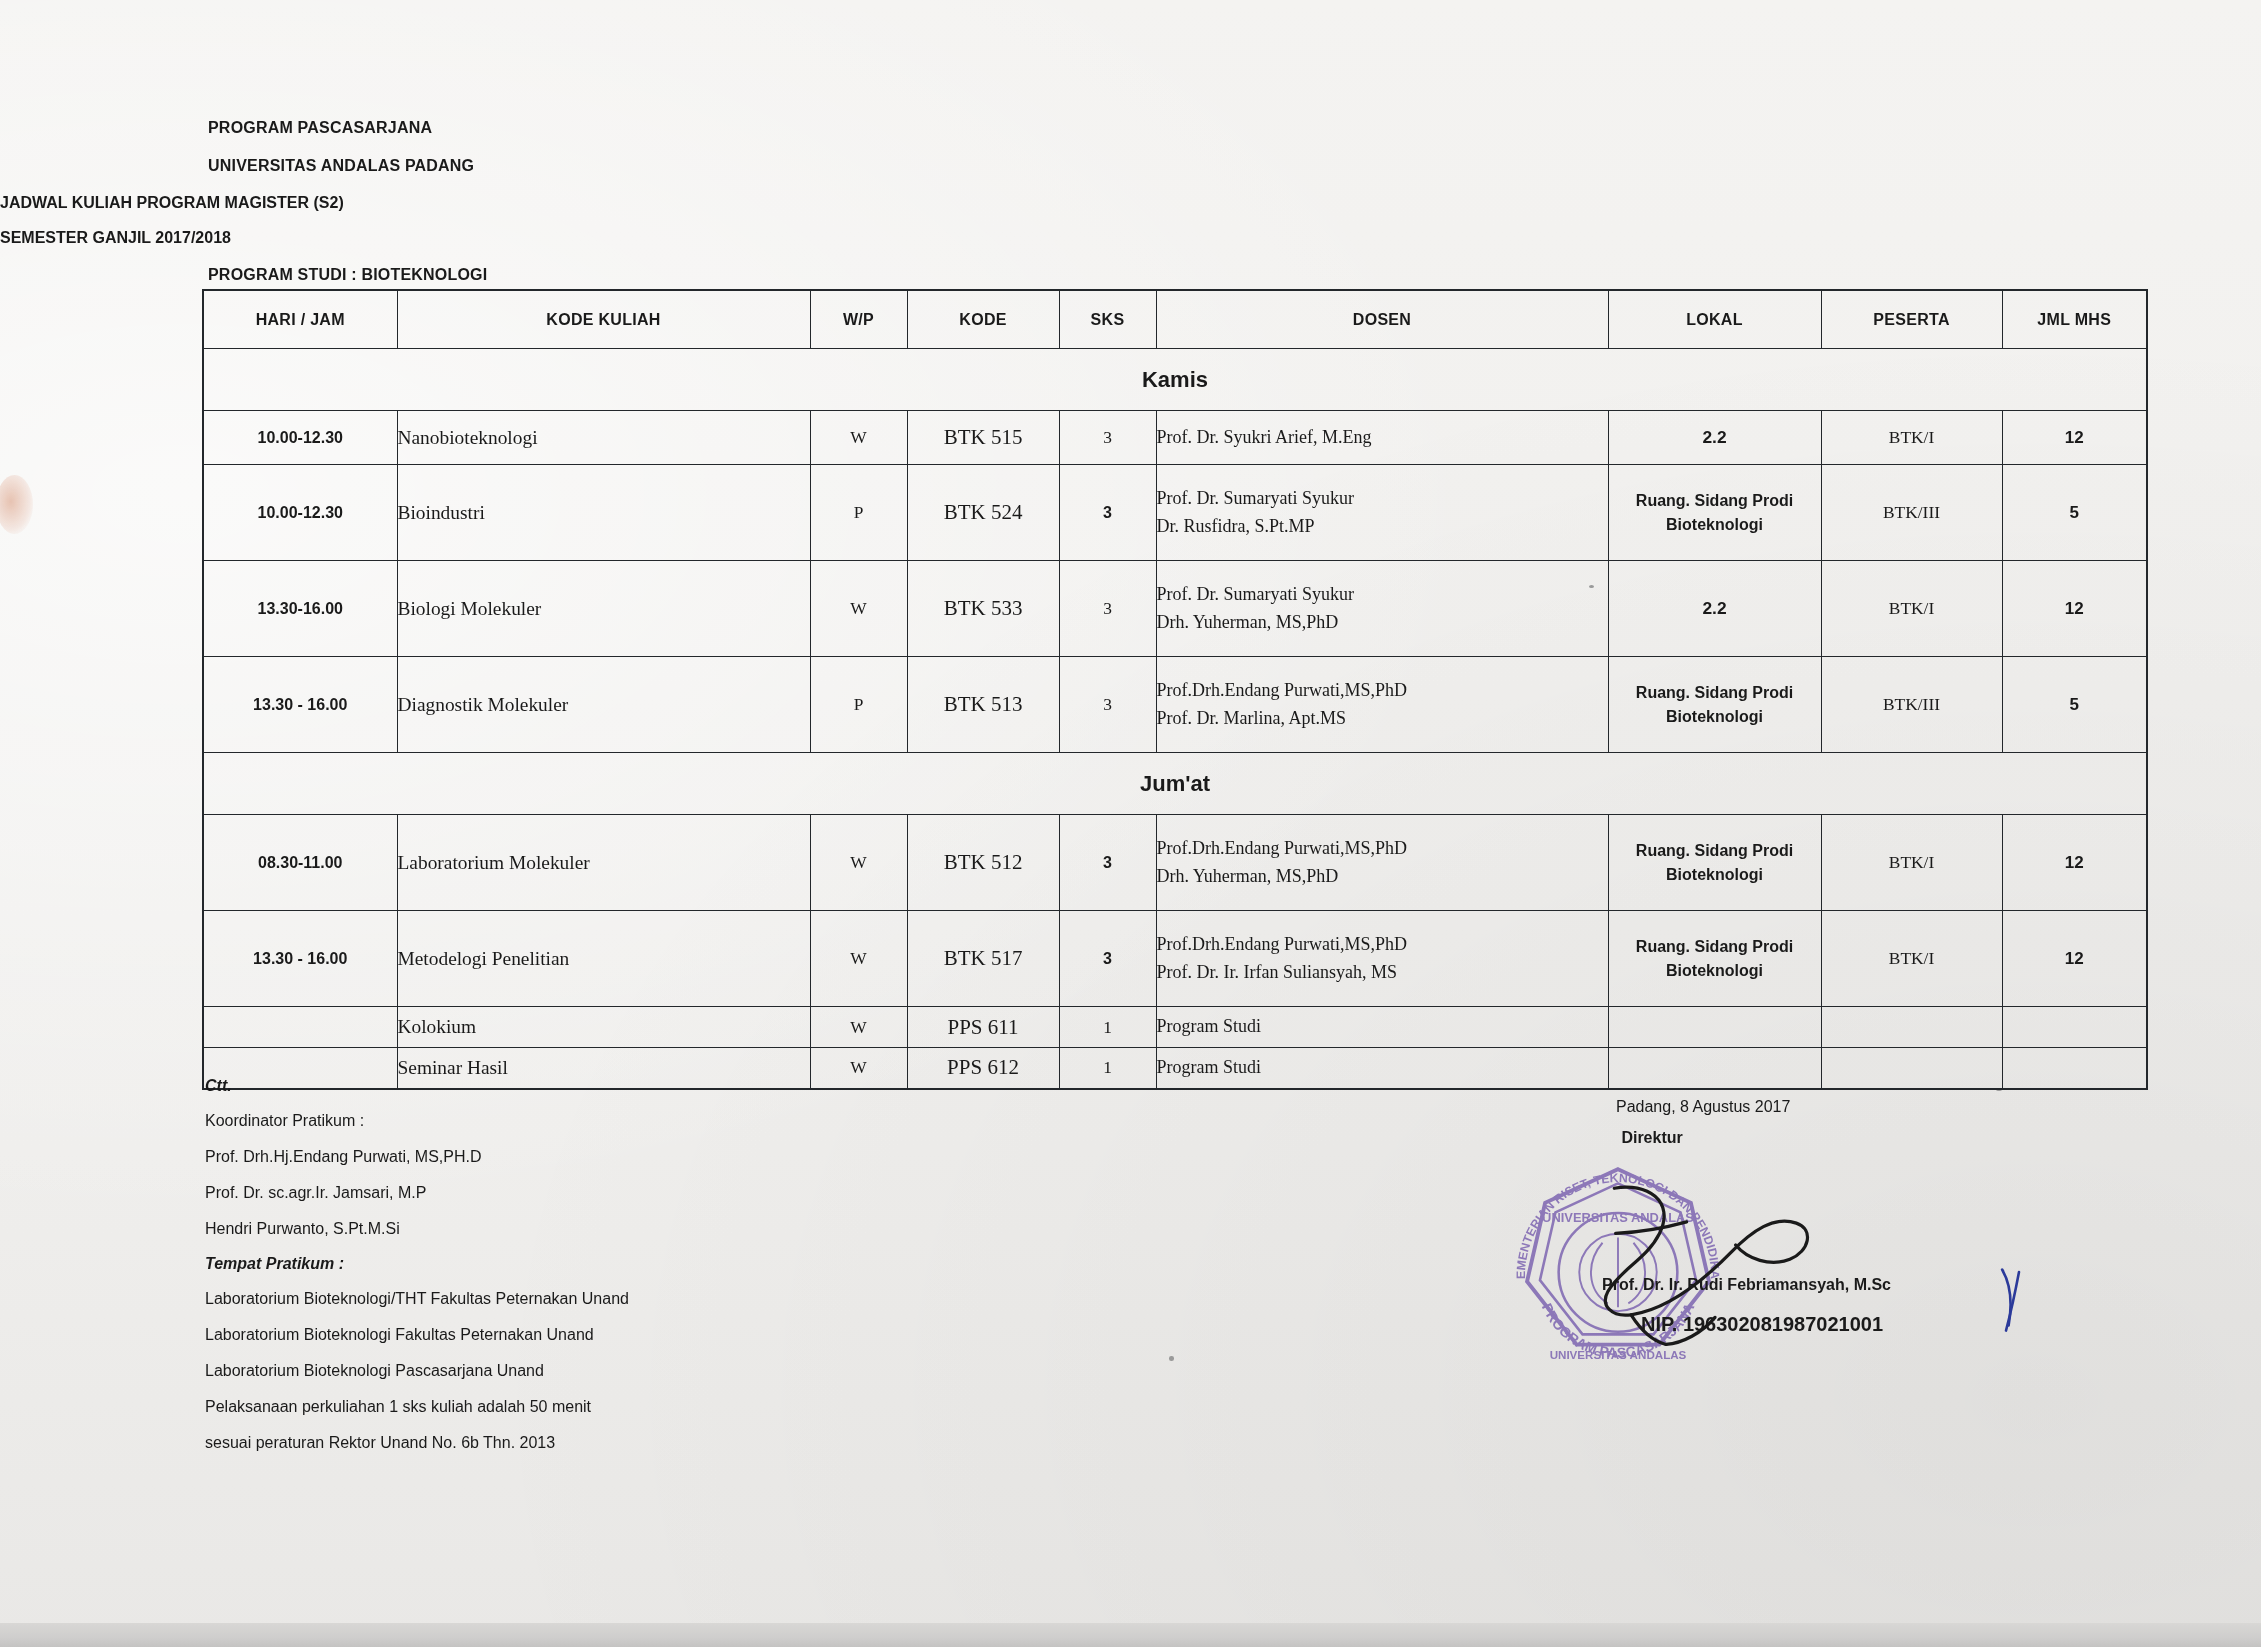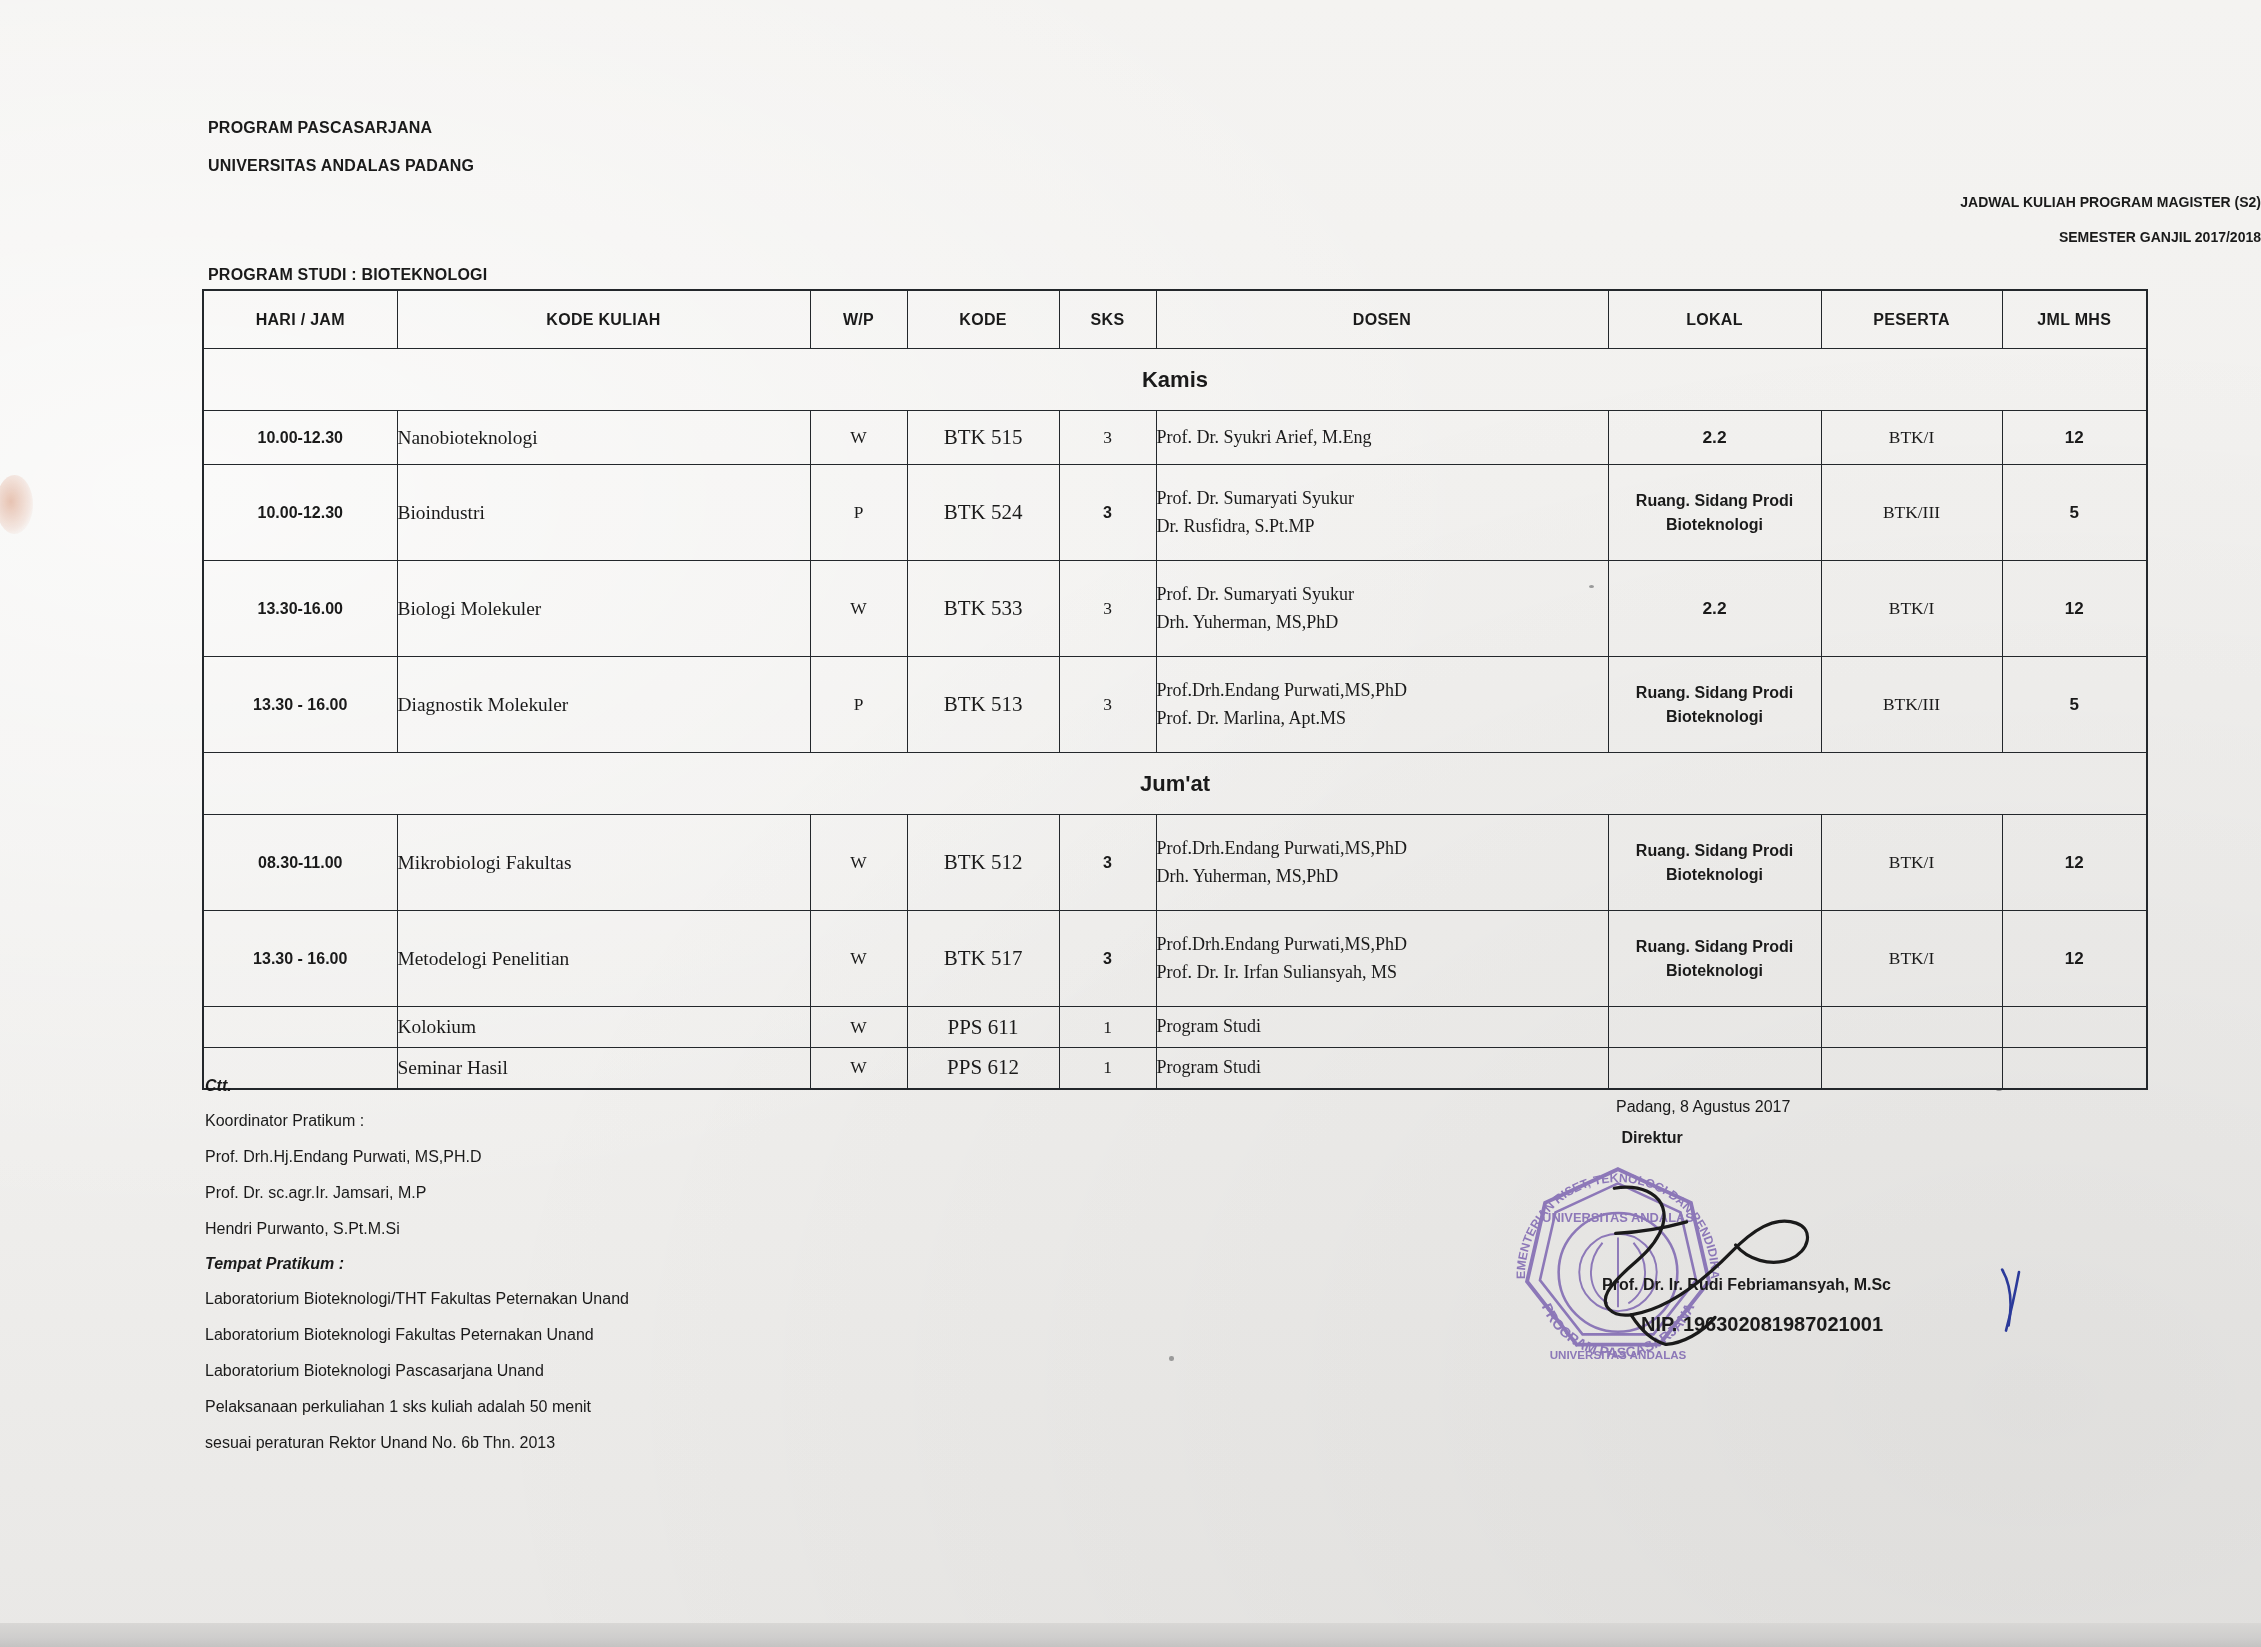--- a/index.html
+++ b/index.html
@@ -56,23 +56,23 @@
     font-size: 16px;
     letter-spacing: 0.2px;
   }
   #org-line-1 { left: 208px; top: 119px; }
   #org-line-2 { left: 208px; top: 157px; }
   #prodi-line { left: 208px; top: 266px; }
 
   .title-center {
     position: absolute;
     width: 2261px;
-    text-align: right;
-    font-weight: bold;
-    font-size: 14px;
+    text-align: left;
+    font-weight: bold;
+    font-size: 16px;
   }
   #doc-title-1 { left: 0; top: 194px; }
   #doc-title-2 { left: 0; top: 229px; }
 
   
   .table-wrap {
     position: absolute;
     left: 202px;
     top: 289px;
     width: 1944px;
@@ -369,21 +369,21 @@
             <td class="c-part">BTK/III</td>
             <td class="c-num">5</td>
           </tr>
 
           <tr>
             <td class="daybar" colspan="9">Jum'at</td>
           </tr>
 
           <tr class="row-2line">
             <td class="c-time">08.30-11.00</td>
-            <td class="c-course">Mikrobiologi Fakultas</td>
+            <td class="c-course">Laboratorium Molekuler</td>
             <td class="c-wp">W</td>
             <td class="c-code">BTK 512</td>
             <td class="c-sks bold">3</td>
             <td class="c-lect">
               <span class="lect-l1">Prof.Drh.Endang Purwati,MS,PhD</span>
               <span class="lect-l2">Drh. Yuherman, MS,PhD</span>
             </td>
             <td class="c-room">
               <span>Ruang. Sidang Prodi</span><br>
               <span>Bioteknologi</span>

